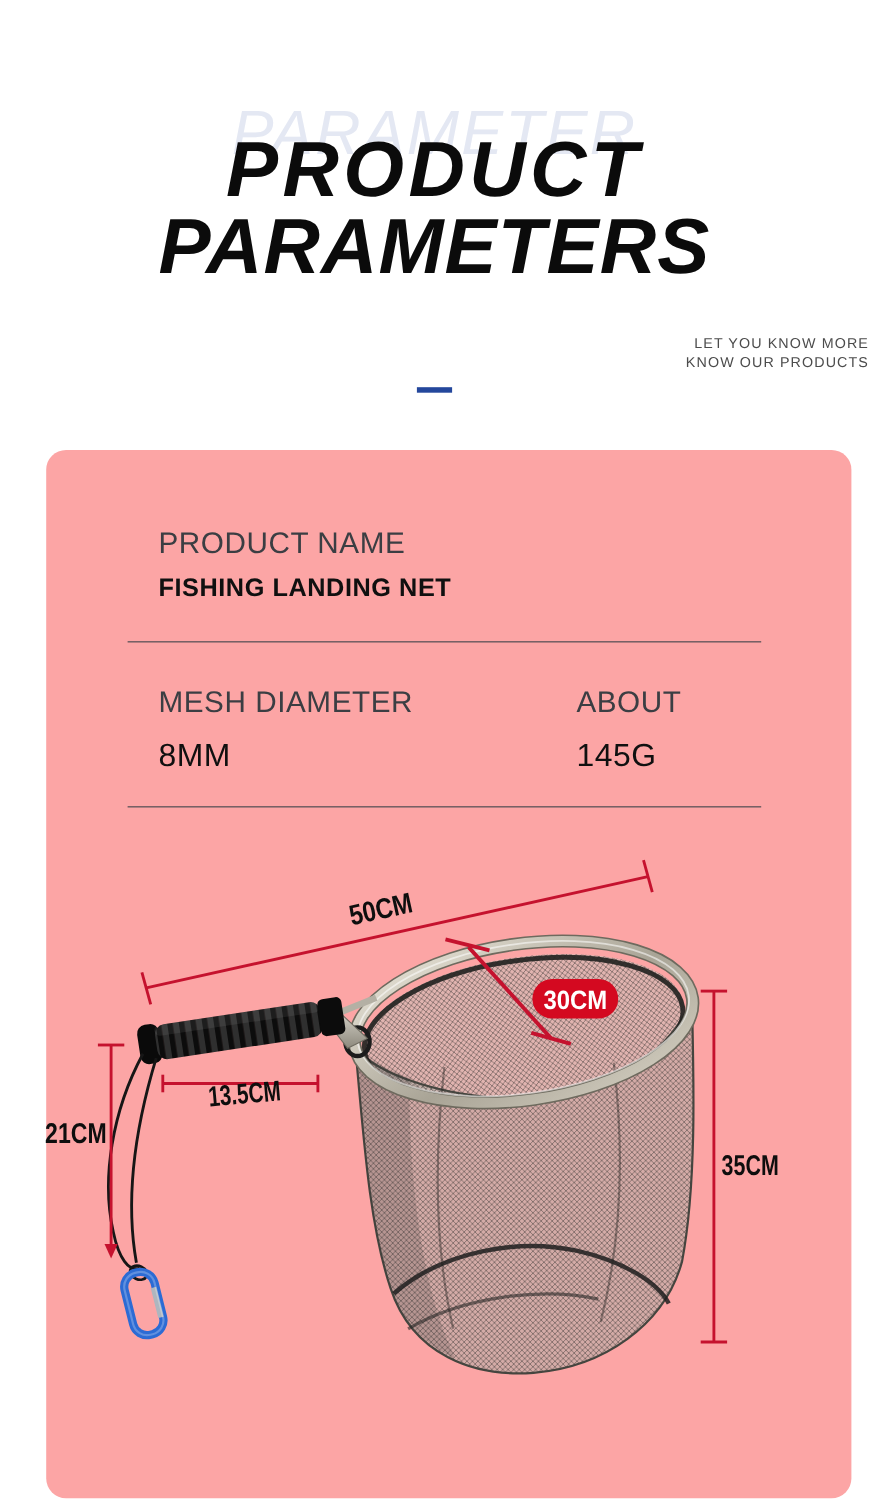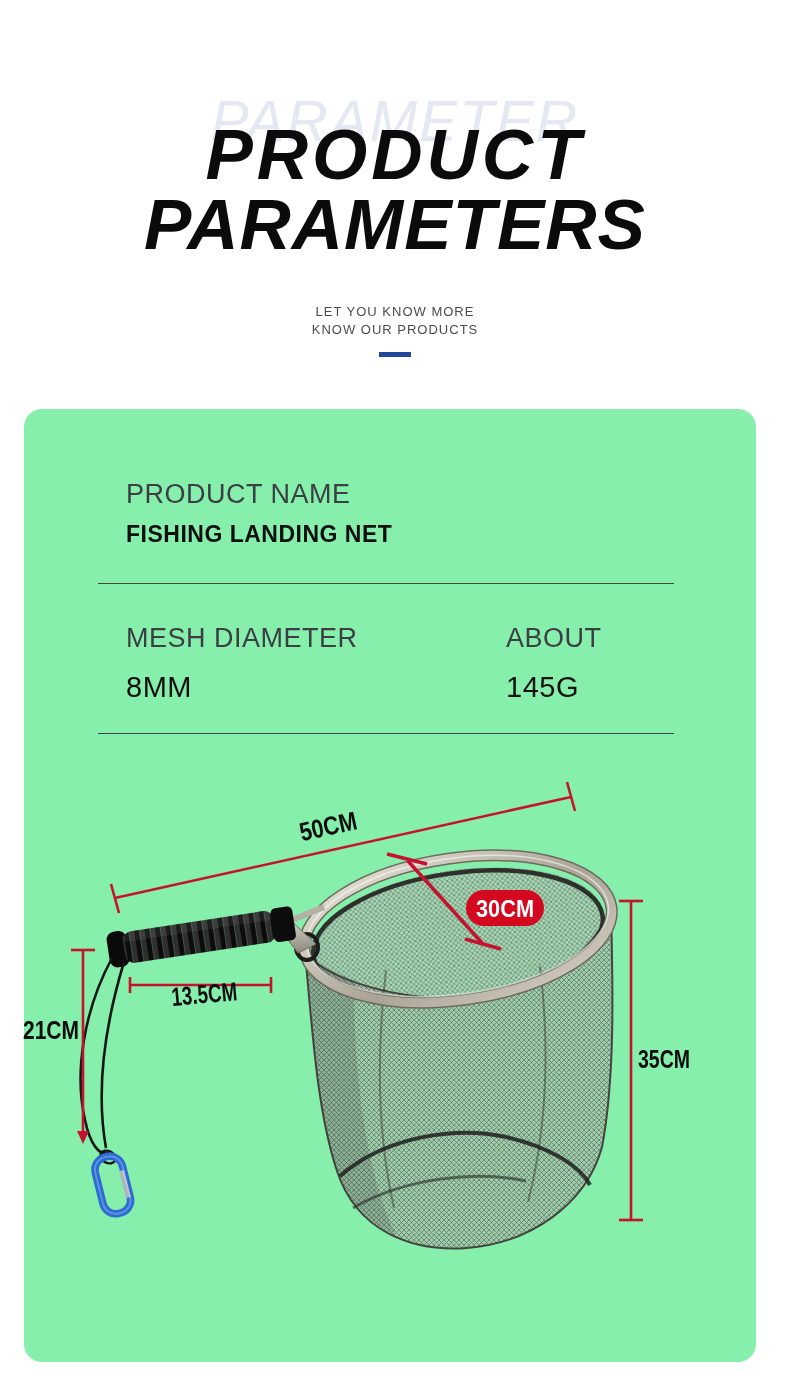--- a/index.html
+++ b/index.html
@@ -7,27 +7,27 @@
         font-family:"Liberation Sans",sans-serif;}
 
   
   .hero-ghost{position:absolute;top:88px;left:0;width:100%;text-align:center;
               font-size:57px;font-weight:normal;font-style:italic;letter-spacing:2px;
               color:#e4e8f3;white-space:nowrap;}
   .hero-title{position:absolute;top:120px;left:0;width:100%;text-align:center;
               font-weight:bold;font-style:italic;color:#0b0b0b;}
   .hero-title .t1{display:block;font-size:71px;line-height:70px;letter-spacing:4px;}
   .hero-title .t2{display:block;font-size:71px;line-height:70px;letter-spacing:1px;}
-  .subtitle{position:absolute;top:303px;left:0;width:100%;text-align:center;
+  .subtitle{position:absolute;top:303px;left:0;width:100%;text-align:right;
             font-size:13px;line-height:18px;letter-spacing:1px;color:#4c4c4c;}
   .accent-bar{position:absolute;top:352px;left:379px;width:32px;height:5px;background:#24479c;}
 
   
-  .spec-card{position:absolute;top:409px;left:24px;width:732px;height:953px;
-             background:#86efac;border-radius:18px;}
+  .spec-card{position:absolute;top:409px;left:42px;width:732px;height:953px;
+             background:#fca5a5;border-radius:18px;}
   .pn-label{position:absolute;left:102px;top:70px;font-size:27px;color:#3b3e43;letter-spacing:0.5px;}
   .pn-value{position:absolute;left:102px;top:112px;font-size:23px;font-weight:bold;color:#101010;letter-spacing:0.5px;}
   .divider{position:absolute;left:74px;width:576px;height:0;border-top:1.5px solid #3f444a;}
   .d1{top:174px}
   .d2{top:324px}
   .spec-col{position:absolute;top:214px;}
   .col-left{left:102px}
   .col-right{left:482px}
   .spec-label{display:block;font-size:27px;color:#3b3e43;letter-spacing:0.5px;}
   .spec-value{display:block;margin-top:17px;font-size:29px;font-weight:normal;color:#101010;letter-spacing:0.5px;}

